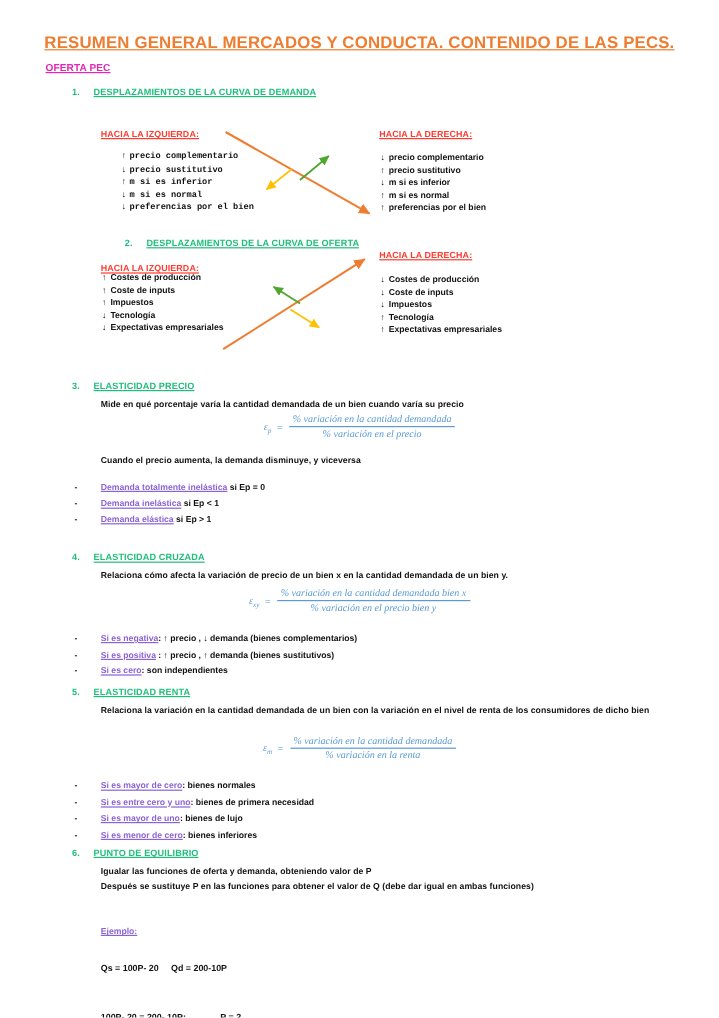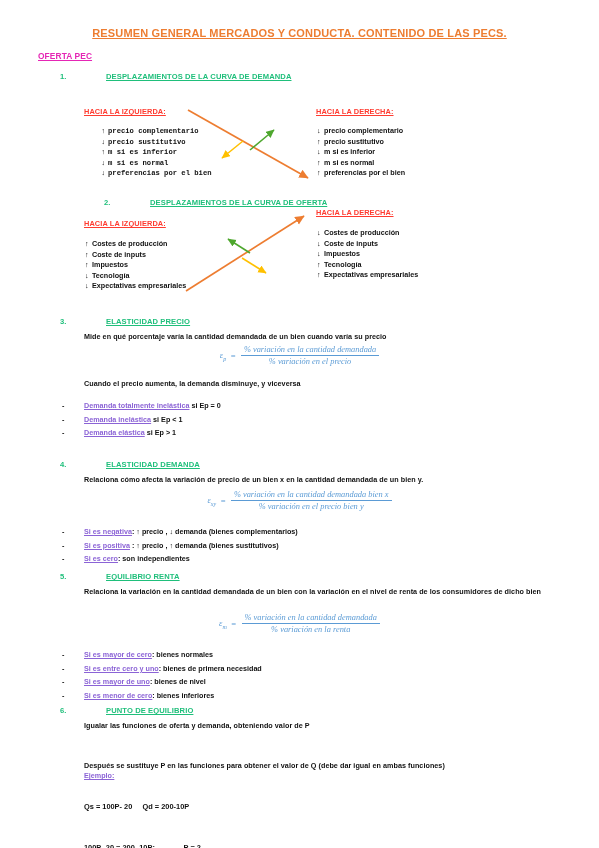--- a/index.html
+++ b/index.html
@@ -22,21 +22,21 @@
     background: #fff;
   }
 
   
   .doc-title {
     position: absolute;
     top: 27px;
     left: 0;
     width: 599px;
     text-align: center;
-    font-size: 11px;
+    font-size: 14px;
     font-weight: bold;
     color: #ED7D31;
     text-decoration: underline;
     letter-spacing: 0.15px;
   }
 
   
   .pec-label {
     position: absolute;
     top: 51px;
@@ -58,21 +58,20 @@
     letter-spacing: 0.1px;
     white-space: nowrap;
   }
   .sec .num {
     display: inline-block;
     width: 18px;
     color: #1FBF7B;
   }
   .sec .ttl {
     text-decoration: underline;
-    margin-left: 28px;
   }
 
   
   .redhead {
     position: absolute;
     font-size: 7.4px;
     font-weight: bold;
     color: #FF3B30;
     text-decoration: underline;
     letter-spacing: 0.1px;
@@ -235,21 +234,21 @@
     <line x1="63" y1="41" x2="42" y2="58" stroke="#FFC000" stroke-width="1.5" marker-end="url(#mYe)"></line>
   </svg>
 
   <div class="sec" style="top:198px;padding-left:44px;">
     <span class="num">2.</span><span class="ttl">DESPLAZAMIENTOS DE LA CURVA DE OFERTA</span>
   </div>
 
   <div class="redhead" style="top:219px; left:84px;">HACIA LA IZQUIERDA:</div>
   <div class="redhead" style="top:208px; left:316px;">HACIA LA DERECHA:</div>
 
-  <div class="arrlist" style="top:239px; left:85px;">
+  <div class="arrlist" style="top:226px; left:85px;">
     <div><span class="ar">↑</span><span>Costes de producción</span></div>
     <div><span class="ar">↑</span><span>Coste de inputs</span></div>
     <div><span class="ar">↑</span><span>Impuestos</span></div>
     <div><span class="ar">↓</span><span>Tecnología</span></div>
     <div><span class="ar">↓</span><span>Expectativas empresariales</span></div>
   </div>
 
   <div class="arrlist" style="top:228px; left:317px;">
     <div><span class="ar">↓</span><span>Costes de producción</span></div>
     <div><span class="ar">↓</span><span>Coste de inputs</span></div>
@@ -281,65 +280,65 @@
 
   <div class="para" style="top:378px; left:84px;">Cuando el precio aumenta, la demanda disminuye, y viceversa</div>
 
   <div class="dashlist" style="top:399px; left:62px;">
     <div class="row"><span class="dash">-</span><span class="term">Demanda totalmente inelástica</span><span> si Ep = 0</span></div>
     <div class="row"><span class="dash">-</span><span class="term">Demanda inelástica</span><span> si Ep &lt; 1</span></div>
     <div class="row"><span class="dash">-</span><span class="term">Demanda elástica</span><span> si Ep &gt; 1</span></div>
   </div>
 
   <div class="sec" style="top:460px;">
-    <span class="num">4.</span><span class="ttl">ELASTICIDAD DEMANDA</span>
+    <span class="num">4.</span><span class="ttl">ELASTICIDAD CRUZADA</span>
   </div>
   <div class="para" style="top:474px; left:84px; width:490px;">Relaciona cómo afecta la variación de precio de un bien x en la cantidad demandada de un bien y.</div>
 
   <div class="formula" style="top:490px;">
     <span class="lhs"><span>ε</span><sub>xy</sub></span>
     <span class="eq">=</span>
     <span class="frac">
       <span class="numer">% variación en la cantidad demandada bien x</span>
       <span class="denom">% variación en el precio bien y</span>
     </span>
   </div>
 
   <div class="dashlist" style="top:525px; left:62px;">
     <div class="row"><span class="dash">-</span><span class="term">Si es negativa</span><span>: ↑ precio , ↓ demanda (bienes complementarios)</span></div>
     <div class="row"><span class="dash">-</span><span class="term">Si es positiva</span><span> : ↑ precio , ↑ demanda (bienes sustitutivos)</span></div>
     <div class="row"><span class="dash">-</span><span class="term">Si es cero</span><span>: son independientes</span></div>
   </div>
 
   <div class="sec" style="top:572px;">
-    <span class="num">5.</span><span class="ttl">EQUILIBRIO RENTA</span>
+    <span class="num">5.</span><span class="ttl">ELASTICIDAD RENTA</span>
   </div>
   <div class="para" style="top:586px; left:84px; width:484px;">Relaciona la variación en la cantidad demandada de un bien con la variación en el nivel de renta de los consumidores de dicho bien</div>
 
   <div class="formula" style="top:613px;">
     <span class="lhs"><span>ε</span><sub>m</sub></span>
     <span class="eq">=</span>
     <span class="frac">
       <span class="numer">% variación en la cantidad demandada</span>
       <span class="denom">% variación en la renta</span>
     </span>
   </div>
 
   <div class="dashlist" style="top:648px; left:62px;">
     <div class="row"><span class="dash">-</span><span class="term">Si es mayor de cero</span><span>: bienes normales</span></div>
     <div class="row"><span class="dash">-</span><span class="term">Si es entre cero y uno</span><span>: bienes de primera necesidad</span></div>
-    <div class="row"><span class="dash">-</span><span class="term">Si es mayor de uno</span><span>: bienes de nivel</span></div>
+    <div class="row"><span class="dash">-</span><span class="term">Si es mayor de uno</span><span>: bienes de lujo</span></div>
     <div class="row"><span class="dash">-</span><span class="term">Si es menor de cero</span><span>: bienes inferiores</span></div>
   </div>
 
   <div class="sec" style="top:706px;">
     <span class="num">6.</span><span class="ttl">PUNTO DE EQUILIBRIO</span>
   </div>
   <div class="para" style="top:720px; left:84px;">Igualar las funciones de oferta y demanda, obteniendo valor de P</div>
-  <div class="para" style="top:733px; left:84px;margin-top:27px;">Después se sustituye P en las funciones para obtener el valor de Q (debe dar igual en ambas funciones)</div>
+  <div class="para" style="top:733px; left:84px;">Después se sustituye P en las funciones para obtener el valor de Q (debe dar igual en ambas funciones)</div>
 
   <div class="example-link" style="top:771px;">Ejemplo:</div>
 
   <div class="eqlines" style="top:773px;">
     <div class="ln">Qs = 100P- 20     Qd = 200-10P</div>
     <div class="ln">100P- 20 = 200- 10P;              P = 2</div>
     
     
   </div>
 

